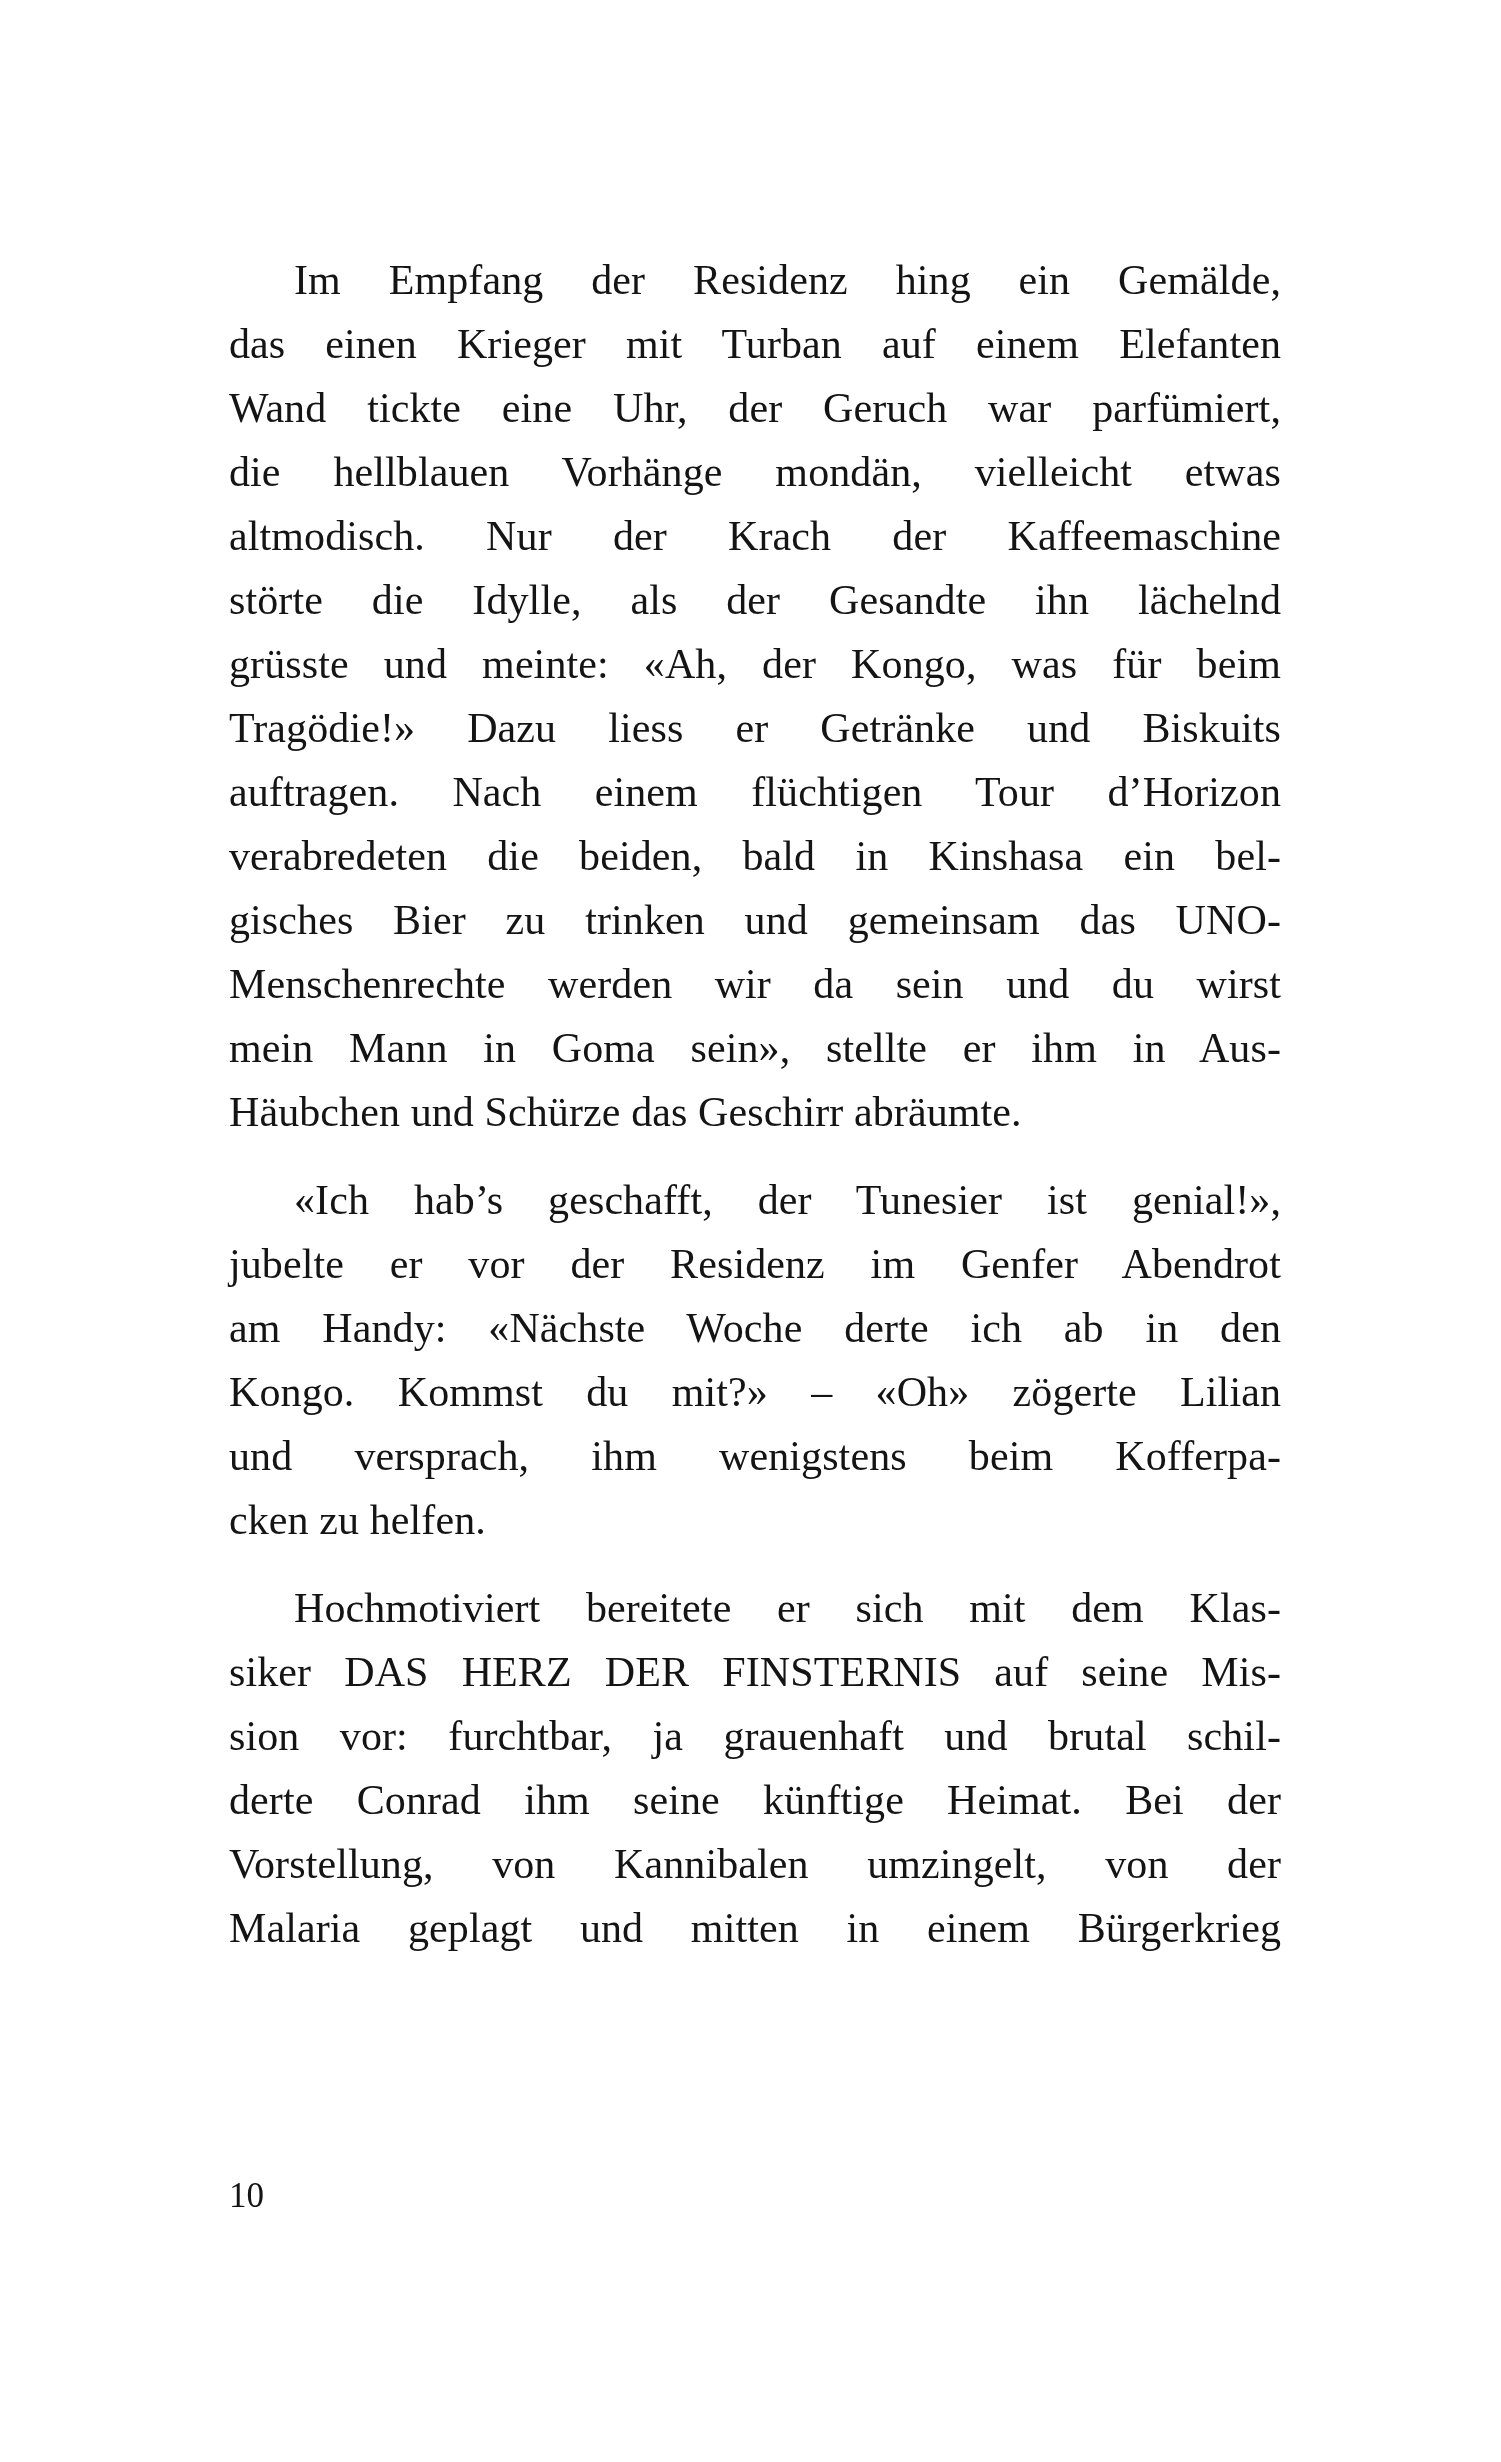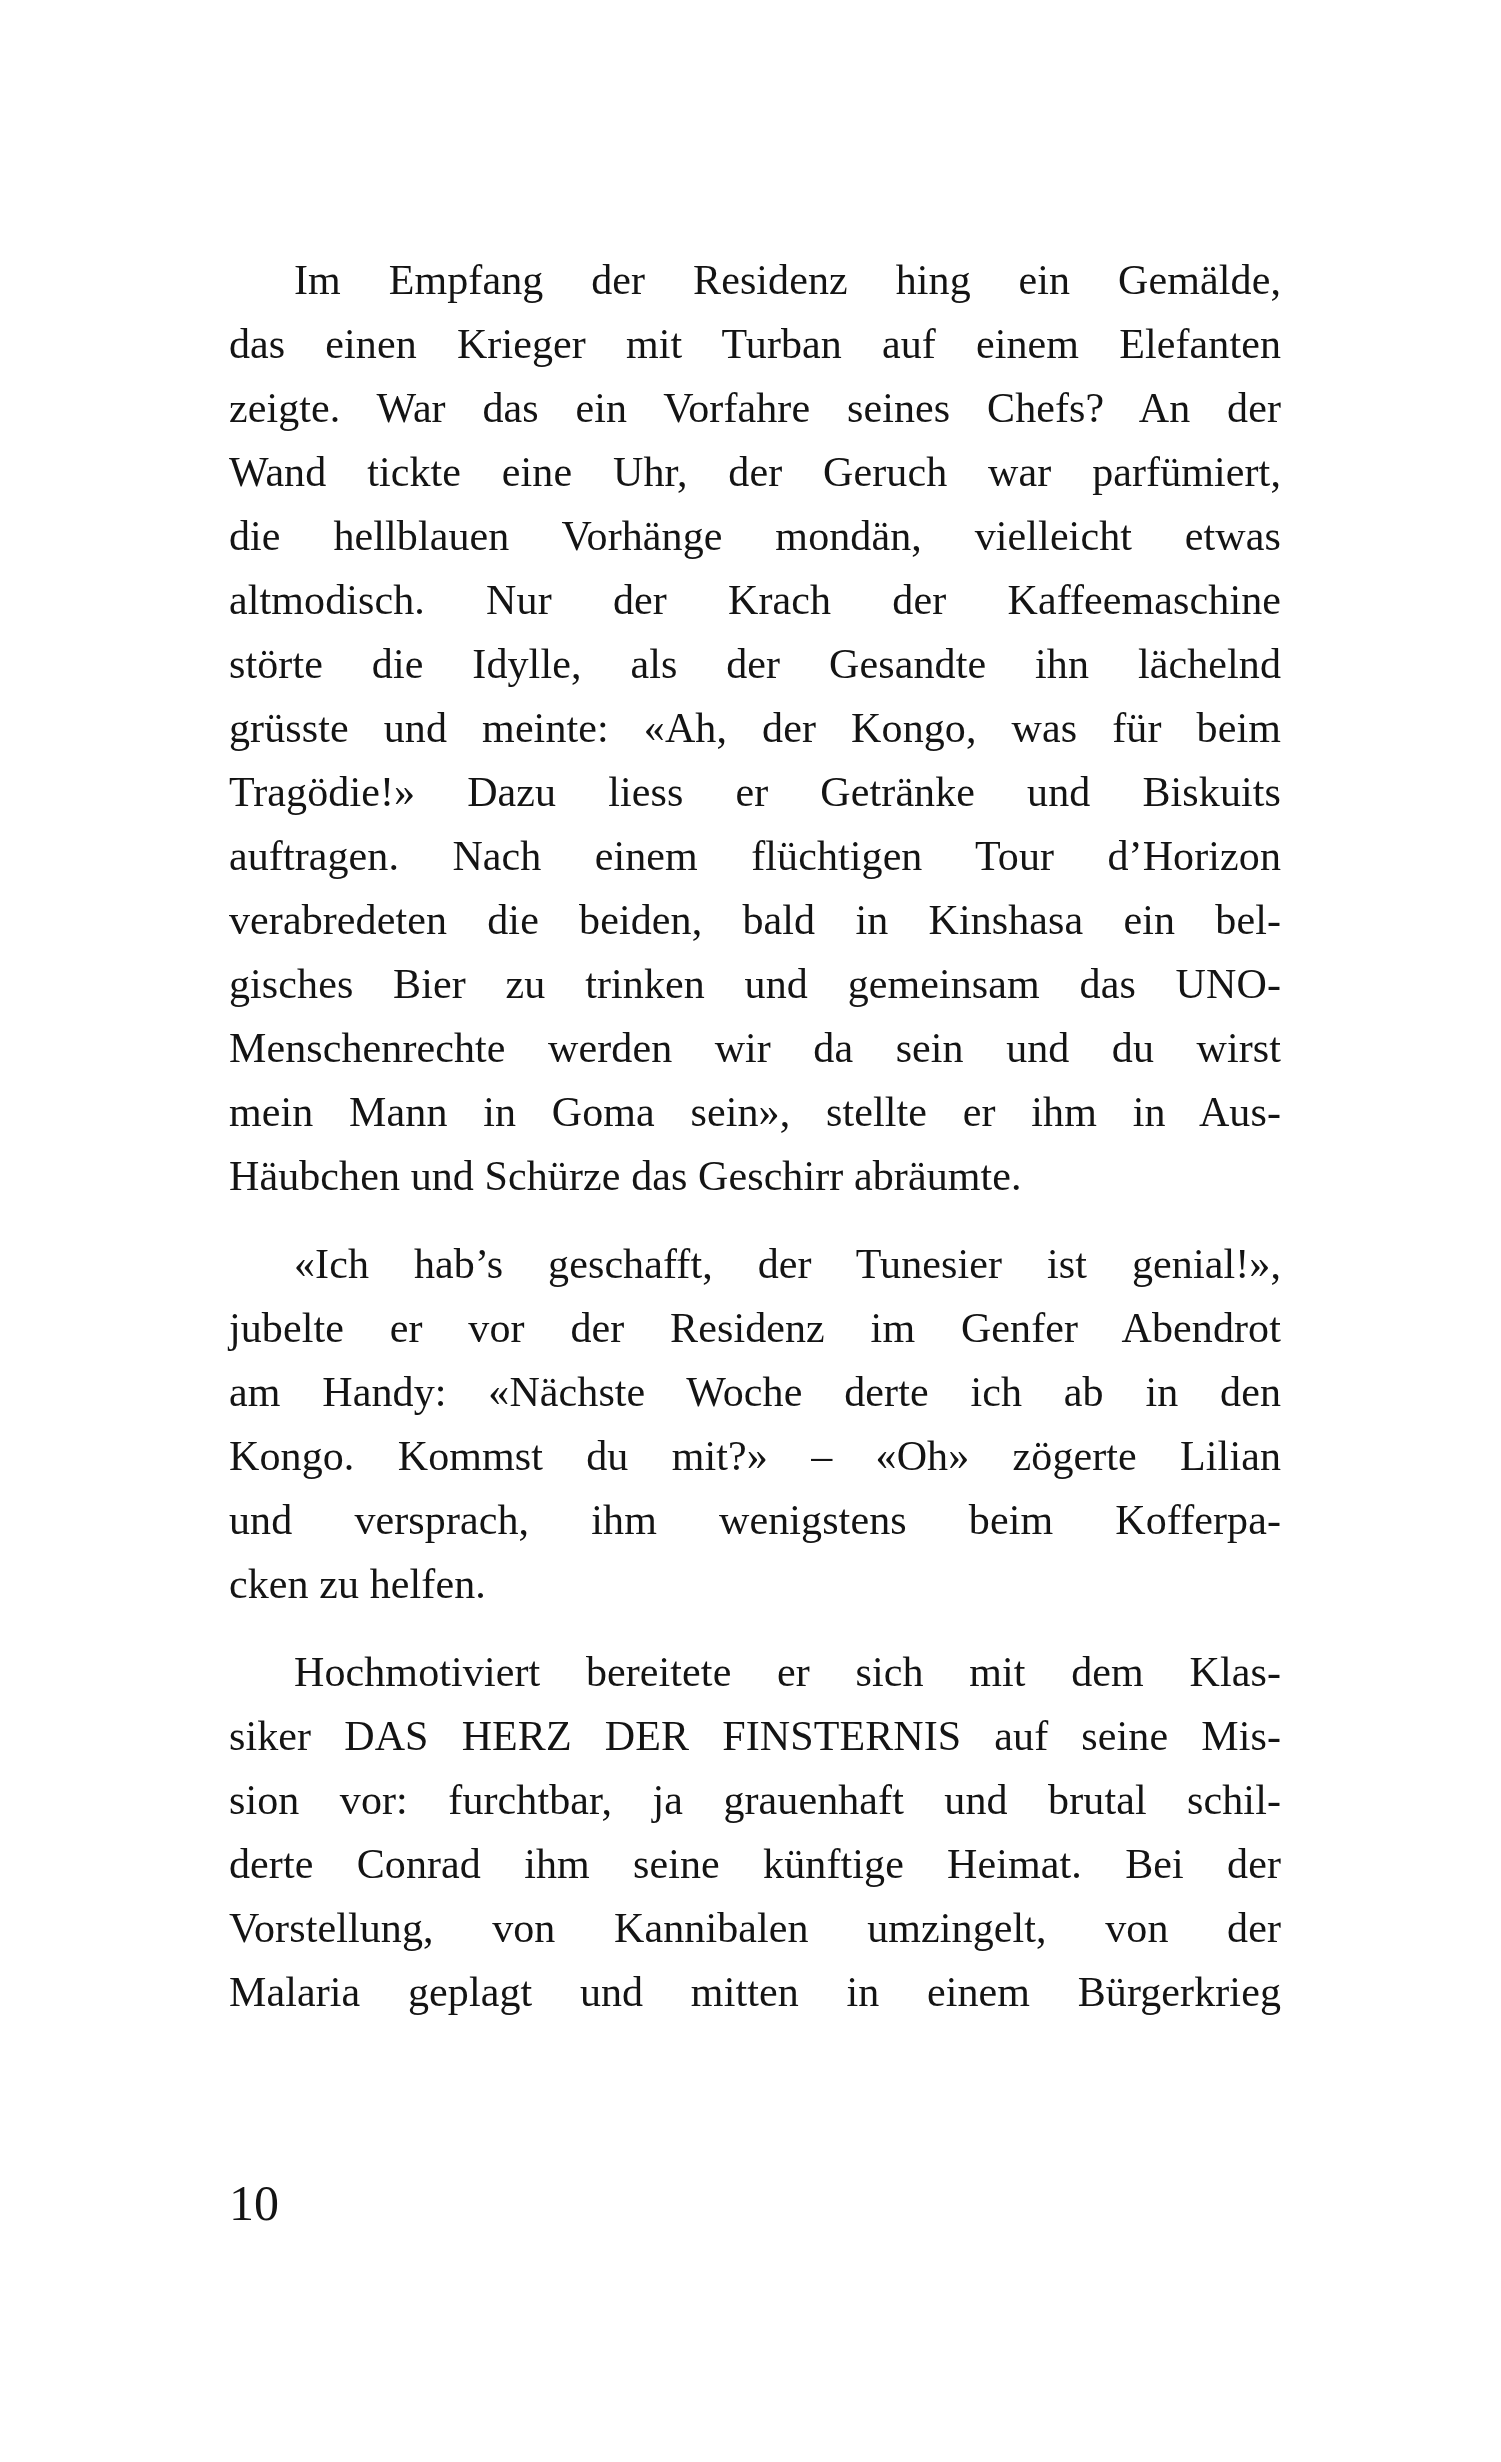--- a/index.html
+++ b/index.html
@@ -39,34 +39,33 @@
   .line.last {
     text-align-last: left;
   }
   .line.last.force-justify {
     text-align-last: justify;
   }
   .page-number {
     position: absolute;
     left: 229px;
     top: 2178px;
-    font-size: 50px;
+    font-size: 35px;
     line-height: 1;
     color: #141414;
   }
 </style>
 </head>
 <body>
 
 <div class="page">
   <main class="text-block" id="text-block">
       <div class="paragraph">
         <div class="line first">Im Empfang der Residenz hing ein Gemälde,</div>
         <div class="line">das einen Krieger mit Turban auf einem Elefanten</div>
-        <div class="line">zeigte. War das ein Vorfahre seines Chefs? An der</div>
         <div class="line">Wand tickte eine Uhr, der Geruch war parfümiert,</div>
         <div class="line">die hellblauen Vorhänge mondän, vielleicht etwas</div>
         <div class="line">altmodisch. Nur der Krach der Kaffeemaschine</div>
         <div class="line">störte die Idylle, als der Gesandte ihn lächelnd</div>
         <div class="line">grüsste und meinte: «Ah, der Kongo, was für beim</div>
         <div class="line">Tragödie!» Dazu liess er Getränke und Biskuits</div>
         <div class="line">auftragen. Nach einem flüchtigen Tour d’Horizon</div>
         <div class="line">verabredeten die beiden, bald in Kinshasa ein bel-</div>
         <div class="line">gisches Bier zu trinken und gemeinsam das UNO-</div>
         <div class="line">Menschenrechte werden wir da sein und du wirst</div>

